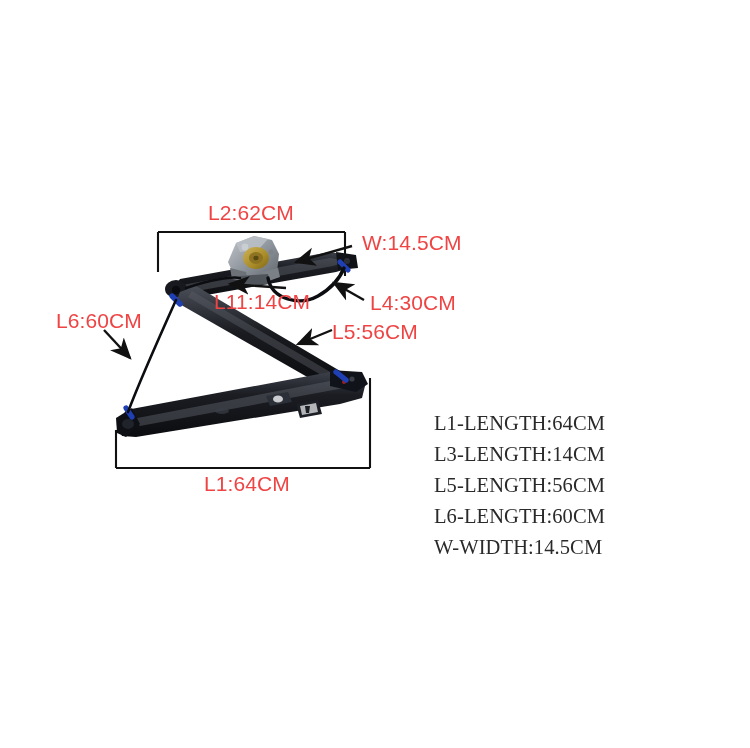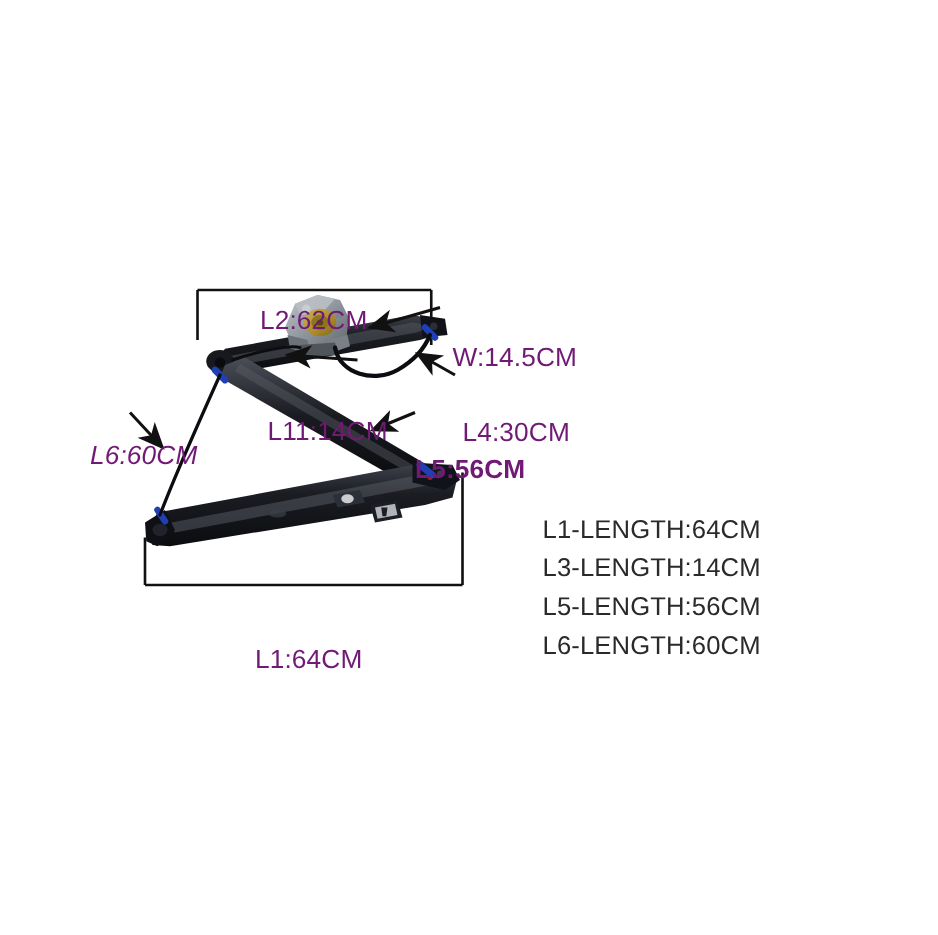--- a/index.html
+++ b/index.html
@@ -25,37 +25,36 @@
   svg.diagram {
     position: absolute;
     left: 0;
     top: 0;
     width: 750px;
     height: 748px;
     display: block;
   }
   .dim-label {
     position: absolute;
-    color: #701a75;
+    color: #ef4444;
     font-family: "Liberation Sans", sans-serif;
     font-size: 21px;
     line-height: 1;
     white-space: nowrap;
     letter-spacing: 0.1px;
-    margin-top: 44px;
   }
   .legend {
     position: absolute;
     left: 434px;
     top: 408px;
     width: 230px;
   }
   .legend-line {
     color: #2a2a2a;
-    font-family: Liberation Sans, sans-serif;
+    font-family: Liberation Serif, serif;
     font-size: 20.5px;
     line-height: 31px;
     white-space: nowrap;
     letter-spacing: 0.1px;
   }
 </style>
 </head>
 <body>
 
 <div id="stage">
@@ -183,26 +182,27 @@
   </svg>
 
   <div class="dim-label" style="left:208px; top:202px;">L2:62CM</div>
 
   <div class="dim-label" style="left:362px; top:232px;text-align:center;">W:14.5CM</div>
 
   <div class="dim-label" style="left:214px; top:291px;">L11:14CM</div>
 
   <div class="dim-label" style="left:370px; top:292px;text-align:center;">L4:30CM</div>
 
-  <div class="dim-label" style="left:332px; top:321px;font-weight:bold;">L5:56CM</div>
-
-  <div class="dim-label" style="left:72px; top:310px;font-style:italic;">L6:60CM</div>
+  <div class="dim-label" style="left:332px; top:321px;">L5:56CM</div>
+
+  <div class="dim-label" style="left:56px; top:310px;">L6:60CM</div>
 
   <div class="dim-label" style="left:204px; top:473px;text-align:center;">L1:64CM</div>
 
   <div class="legend">
     <div class="legend-line">L1-LENGTH:64CM</div>
     <div class="legend-line">L3-LENGTH:14CM</div>
     <div class="legend-line">L5-LENGTH:56CM</div>
     <div class="legend-line">L6-LENGTH:60CM</div>
+    <div class="legend-line">W-WIDTH:14.5CM</div>
   </div>
 
 </div>
 
 </body></html>

